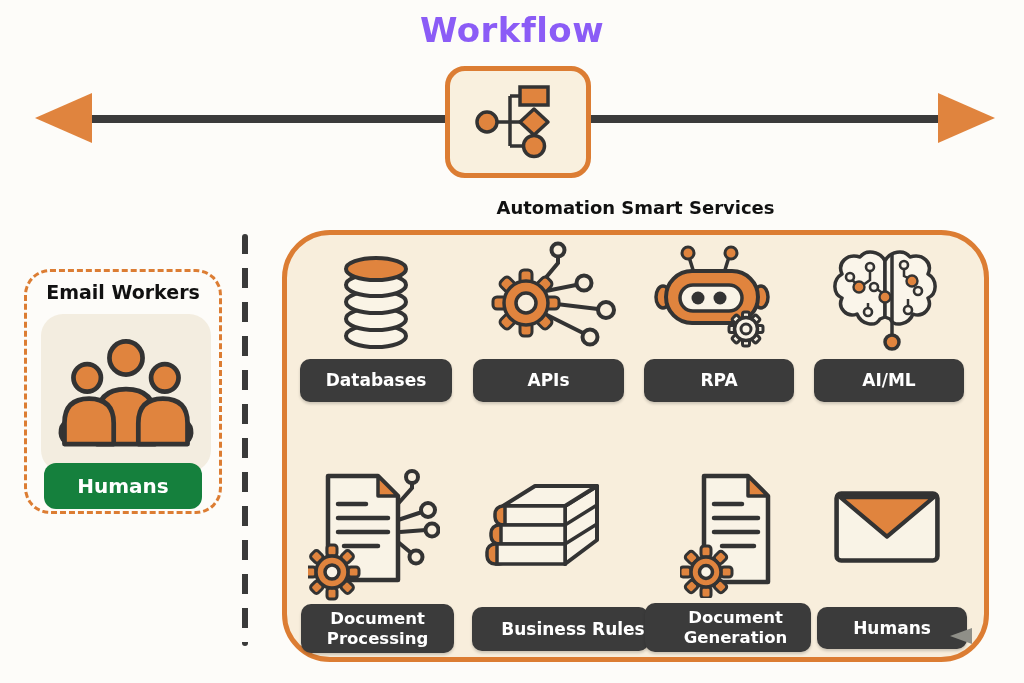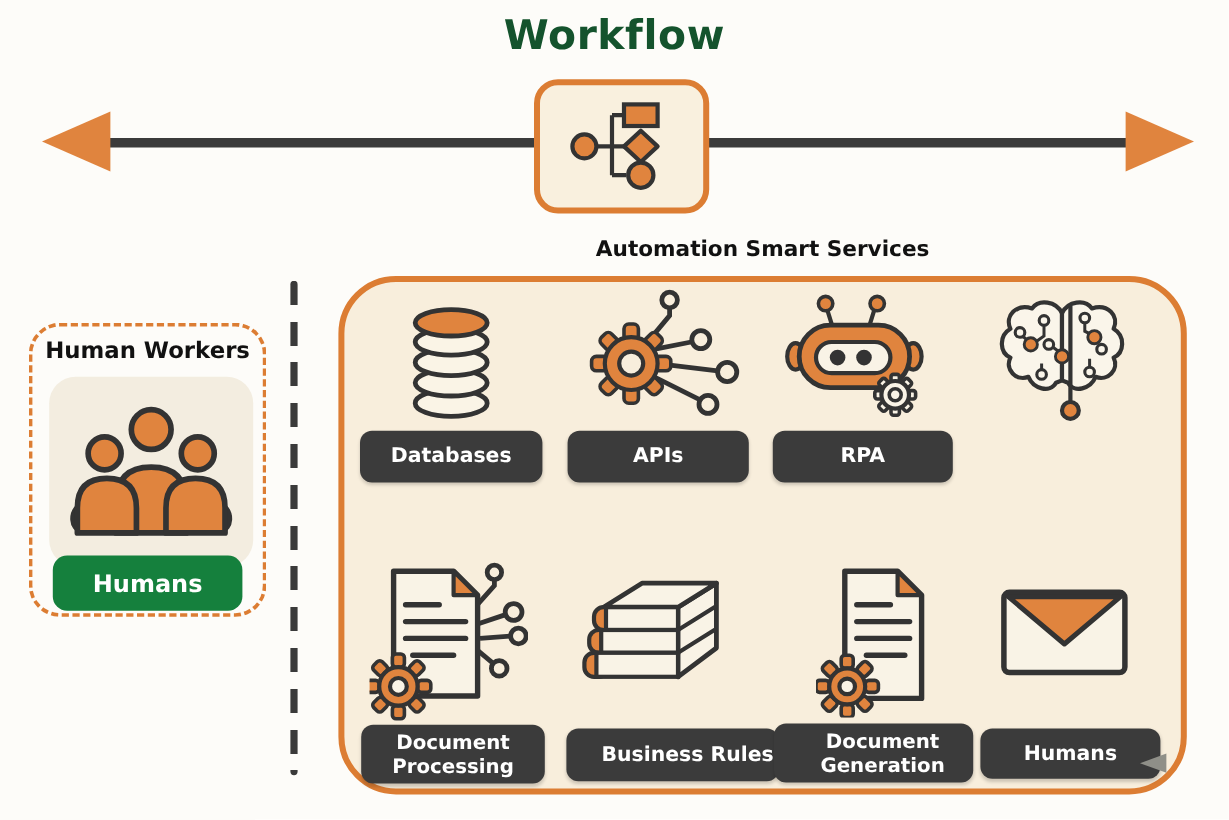--- a/index.html
+++ b/index.html
@@ -4,21 +4,21 @@
 <style>
   html,body{margin:0;padding:0;background:#ffffff;}
   .stage{
     position:relative;width:1024px;height:683px;overflow:hidden;
     background:#fdfcf9;
     font-family:"DejaVu Sans","Liberation Sans",sans-serif;
   }
   
   .title{
     position:absolute;left:0;right:0;top:10px;text-align:center;
-    font-size:34px;font-weight:bold;color:#14532d;letter-spacing:.5px;
+    font-size:34px;font-weight:bold;color:#8b5cf6;letter-spacing:.5px;
   }
   
   .hline{position:absolute;left:72px;top:115px;width:880px;height:8px;background:#3b3b3b;border-radius:3px;}
   .ah{position:absolute;width:0;height:0;}
   .ah.left{left:35px;top:93px;border-top:25px solid transparent;border-bottom:25px solid transparent;border-right:57px solid #e0843e;}
   .ah.right{left:938px;top:93px;border-top:25px solid transparent;border-bottom:25px solid transparent;border-left:57px solid #e0843e;}
   
   .wf-box{
     position:absolute;left:445px;top:66px;width:146px;height:112px;
     background:#f9f0de;border:5px solid #dc7d33;border-radius:20px;
@@ -110,21 +110,21 @@
       <polygon points="68,27 82,40 68,53 54,40" fill="#e0843e" stroke="#333" stroke-width="3.5" stroke-linejoin="round"></polygon>
       <circle cx="68" cy="64" r="10.5" fill="#e0843e" stroke="#333" stroke-width="3.5"></circle>
     </svg>
   </div>
 
   <div class="auto-heading">Automation Smart Services</div>
 
   <div class="divider"></div>
 
   <div class="human-box">
-    <div class="human-heading">Human Workers</div>
+    <div class="human-heading">Email Workers</div>
     <div class="human-inner">
       <svg width="142" height="122" viewBox="0 0 150 128">
         <path d="M44,118 V92 Q44,60 75,60 Q106,60 106,92 V118 Z" fill="#e0843e" stroke="#333" stroke-width="5" stroke-linejoin="round"></path>
         <circle cx="75" cy="27" r="17.5" fill="#e0843e" stroke="#333" stroke-width="5"></circle>
         <path d="M12,94 C4,100 4,114 14,116 M138,94 C146,100 146,114 136,116" fill="none" stroke="#333" stroke-width="5" stroke-linecap="round"></path>
         <path d="M10,118 V96 Q10,70 36,70 Q62,70 62,96 V118 Z" fill="#e0843e" stroke="#333" stroke-width="5" stroke-linejoin="round"></path>
         <circle cx="34" cy="48" r="14.5" fill="#e0843e" stroke="#333" stroke-width="5"></circle>
         <path d="M88,118 V96 Q88,70 114,70 Q140,70 140,96 V118 Z" fill="#e0843e" stroke="#333" stroke-width="5" stroke-linejoin="round"></path>
         <circle cx="116" cy="48" r="14.5" fill="#e0843e" stroke="#333" stroke-width="5"></circle>
       </svg>
@@ -303,20 +303,21 @@
   </svg>
 
   <svg class="icon i8" width="110" height="77" viewBox="0 0 120 84">
     <rect x="5" y="5" width="110" height="73" rx="5" fill="#f9f3e6" stroke="#333" stroke-width="5"></rect>
     <polygon points="9,9 60,52 111,9" fill="#e0843e" stroke="#333" stroke-width="4.5" stroke-linejoin="round"></polygon>
   </svg>
 
   <div class="chip c1">Databases</div>
   <div class="chip c2">APIs</div>
   <div class="chip c3">RPA</div>
+  <div class="chip c4">AI/ML</div>
 
   <div class="chip two c5">Document Processing</div>
   <div class="chip c6">Business Rules</div>
   <div class="chip two c7">Document Generation</div>
   <div class="chip c8">Humans</div>
   <div class="email-tail"></div>
 
 </div>
 
 </body></html>

